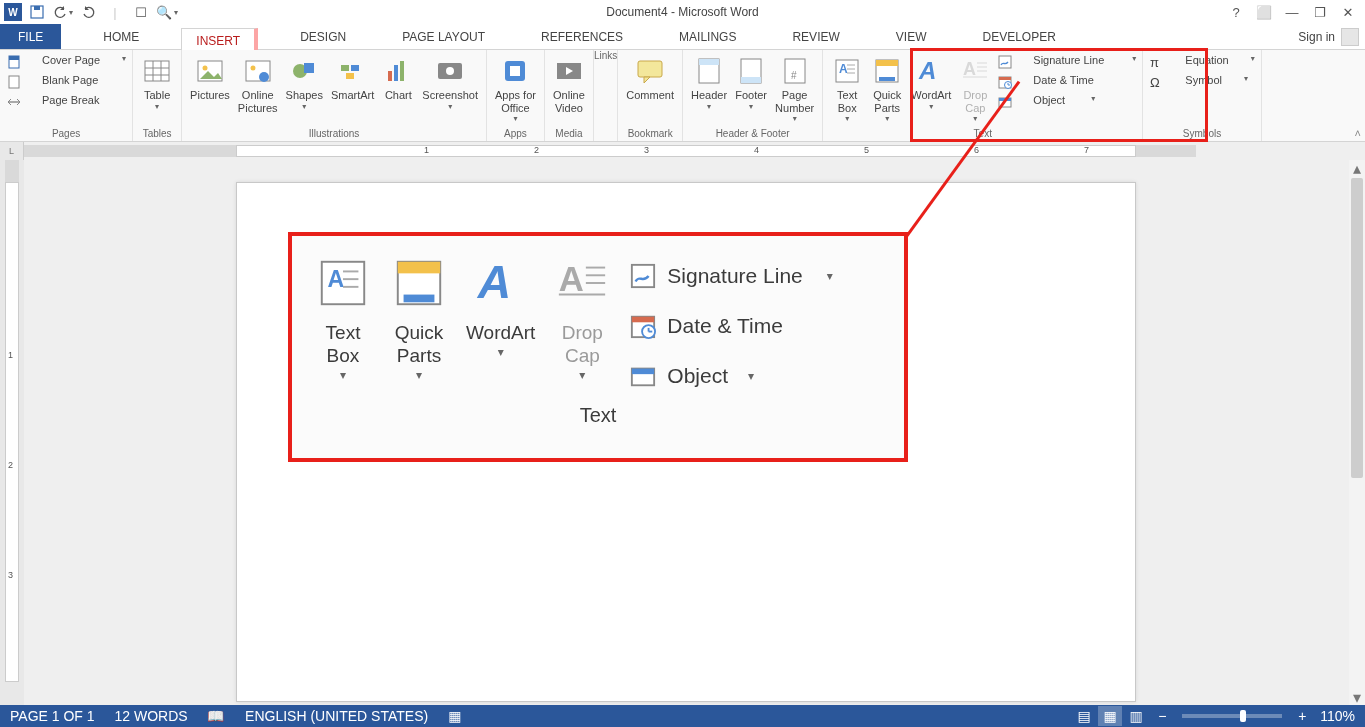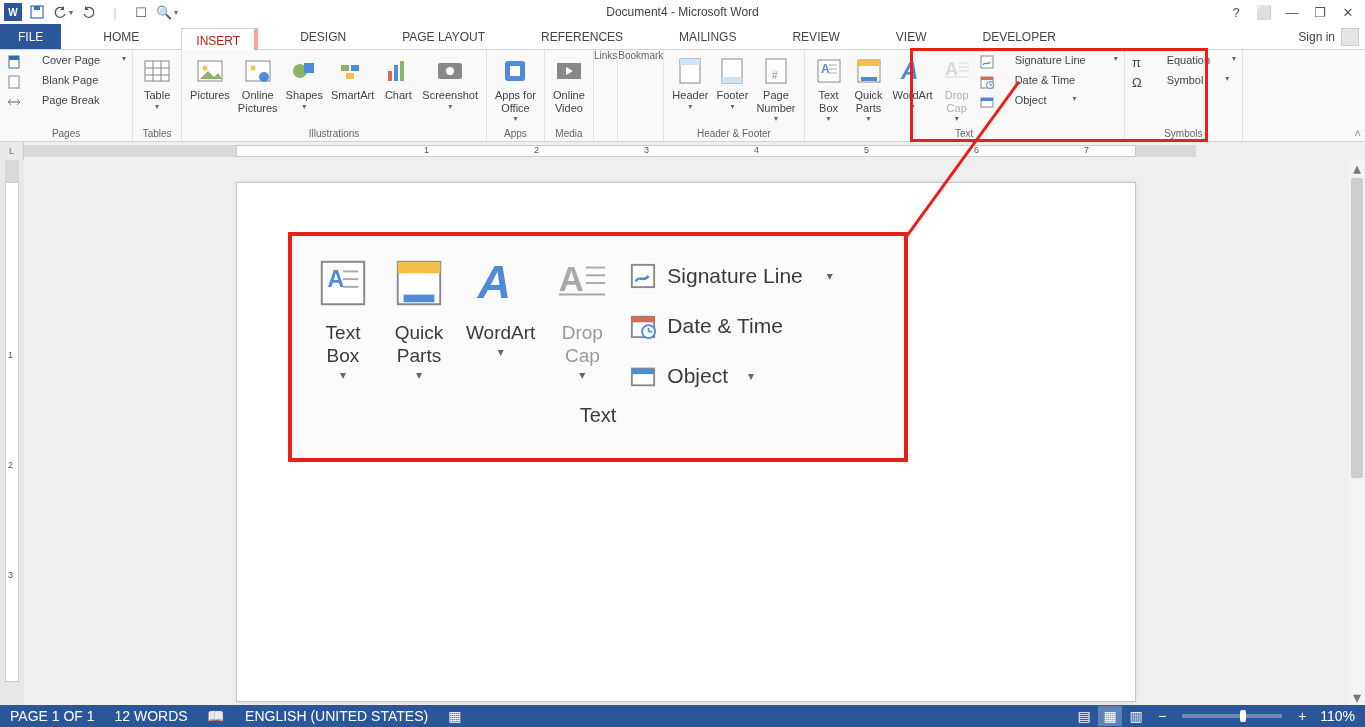--- a/index.html
+++ b/index.html
@@ -420,20 +420,30 @@
         </div>
     </div>
     <div class="group-label">Media</div>
   </div>
 
   <div class="group">
     <div class="group-label">Links</div>
   </div>
 
   <div class="group">
+    <div class="group-body">
+      <div class="big-btn">
+          <span class="ic">
+            <svg viewBox="0 0 28 28">
+              <use href="#i-comment"></use>
+            </svg>
+          </span>
+          <span>Comment</span>
+        </div>
+    </div>
     <div class="group-label">Bookmark</div>
   </div>
 
   <div class="group">
     <div class="group-body">
       <div class="big-btn">
           <span class="ic">
             <svg viewBox="0 0 28 28">
               <use href="#i-header"></use>
             </svg>

